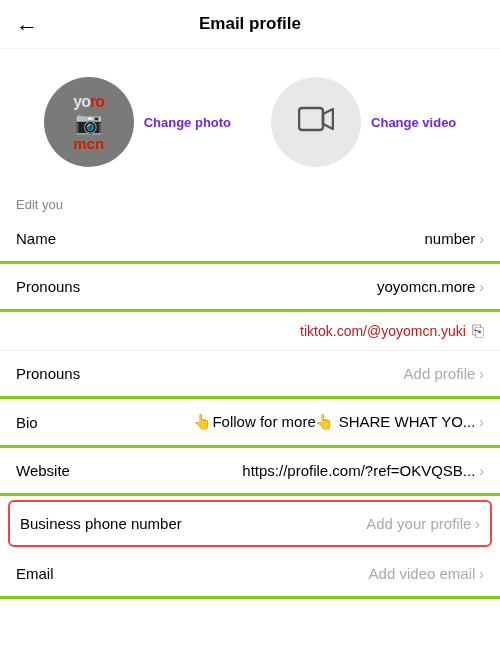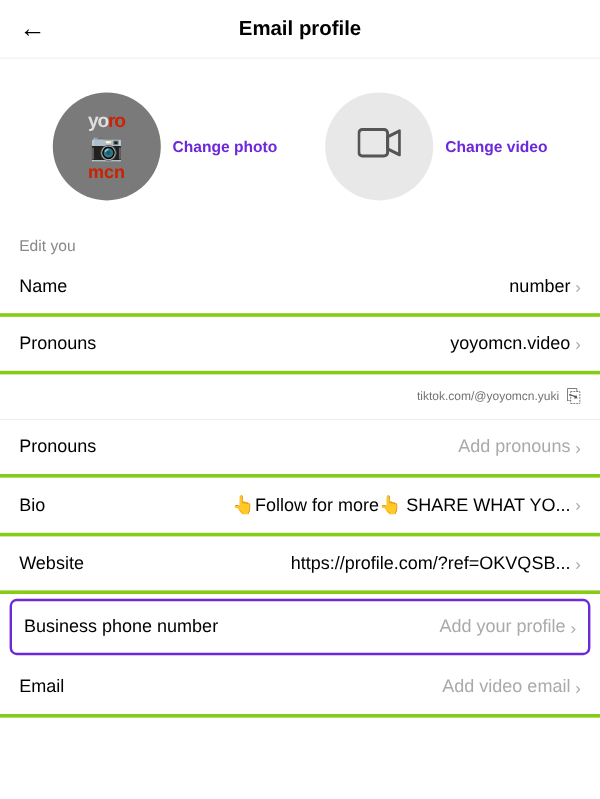--- a/index.html
+++ b/index.html
@@ -116,22 +116,22 @@
 
     .tiktok-url-row {
       display: flex;
       align-items: center;
       justify-content: flex-end;
       padding: 10px 16px;
       border-bottom: 1px solid #f0f0f0;
     }
 
     .tiktok-url-text {
-      font-size: 10px;
-      color: #737373;
+      font-size: 14px;
+      color: #b91c1c;
     }
 
     .copy-icon {
       margin-left: 6px;
       font-size: 15px;
       color: #555;
     }
 
     
     .logo-wrapper {
@@ -214,55 +214,55 @@
   <span class="row-left">Name</span>
   <div class="row-right">
     <span>number</span>
     <span class="chevron">›</span>
   </div>
 </div>
 
 <div class="row">
   <span class="row-left">Pronouns</span>
   <div class="row-right">
-    <span>yoyomcn.video</span>
+    <span>yoyomcn.more</span>
     <span class="chevron">›</span>
   </div>
 </div>
 
 <div class="tiktok-url-row">
   <span class="tiktok-url-text">tiktok.com/@yoyomcn.yuki</span>
   <span class="copy-icon">⎘</span>
 </div>
 
 <div class="row">
   <span class="row-left">Pronouns</span>
   <div class="row-right">
-    <span class="row-right-muted">Add pronouns</span>
+    <span class="row-right-muted">Add profile</span>
     <span class="chevron">›</span>
   </div>
 </div>
 
 <div class="row">
   <span class="row-left">Bio</span>
   <div class="row-right">
     <span>👆Follow for more👆 SHARE WHAT YO...</span>
     <span class="chevron">›</span>
   </div>
 </div>
 
 <div class="row">
   <span class="row-left">Website</span>
   <div class="row-right">
     <span>https://profile.com/?ref=OKVQSB...</span>
     <span class="chevron">›</span>
   </div>
 </div>
 
-<div style="border: 2px solid #6d28d9; border-radius: 6px; margin: 4px 8px; cursor: pointer; text-align: center;">
+<div style="border: 2px solid #ef4444; border-radius: 6px; margin: 4px 8px; cursor: pointer; text-align: center;">
   <div style="display: flex; align-items: center; justify-content: space-between; padding: 13px 10px;">
     <span class="row-left">Business phone number</span>
     <div class="row-right">
       <span class="row-right-muted">Add your profile</span>
       <span class="chevron">›</span>
     </div>
   </div>
 </div>
 
 <div class="row">

